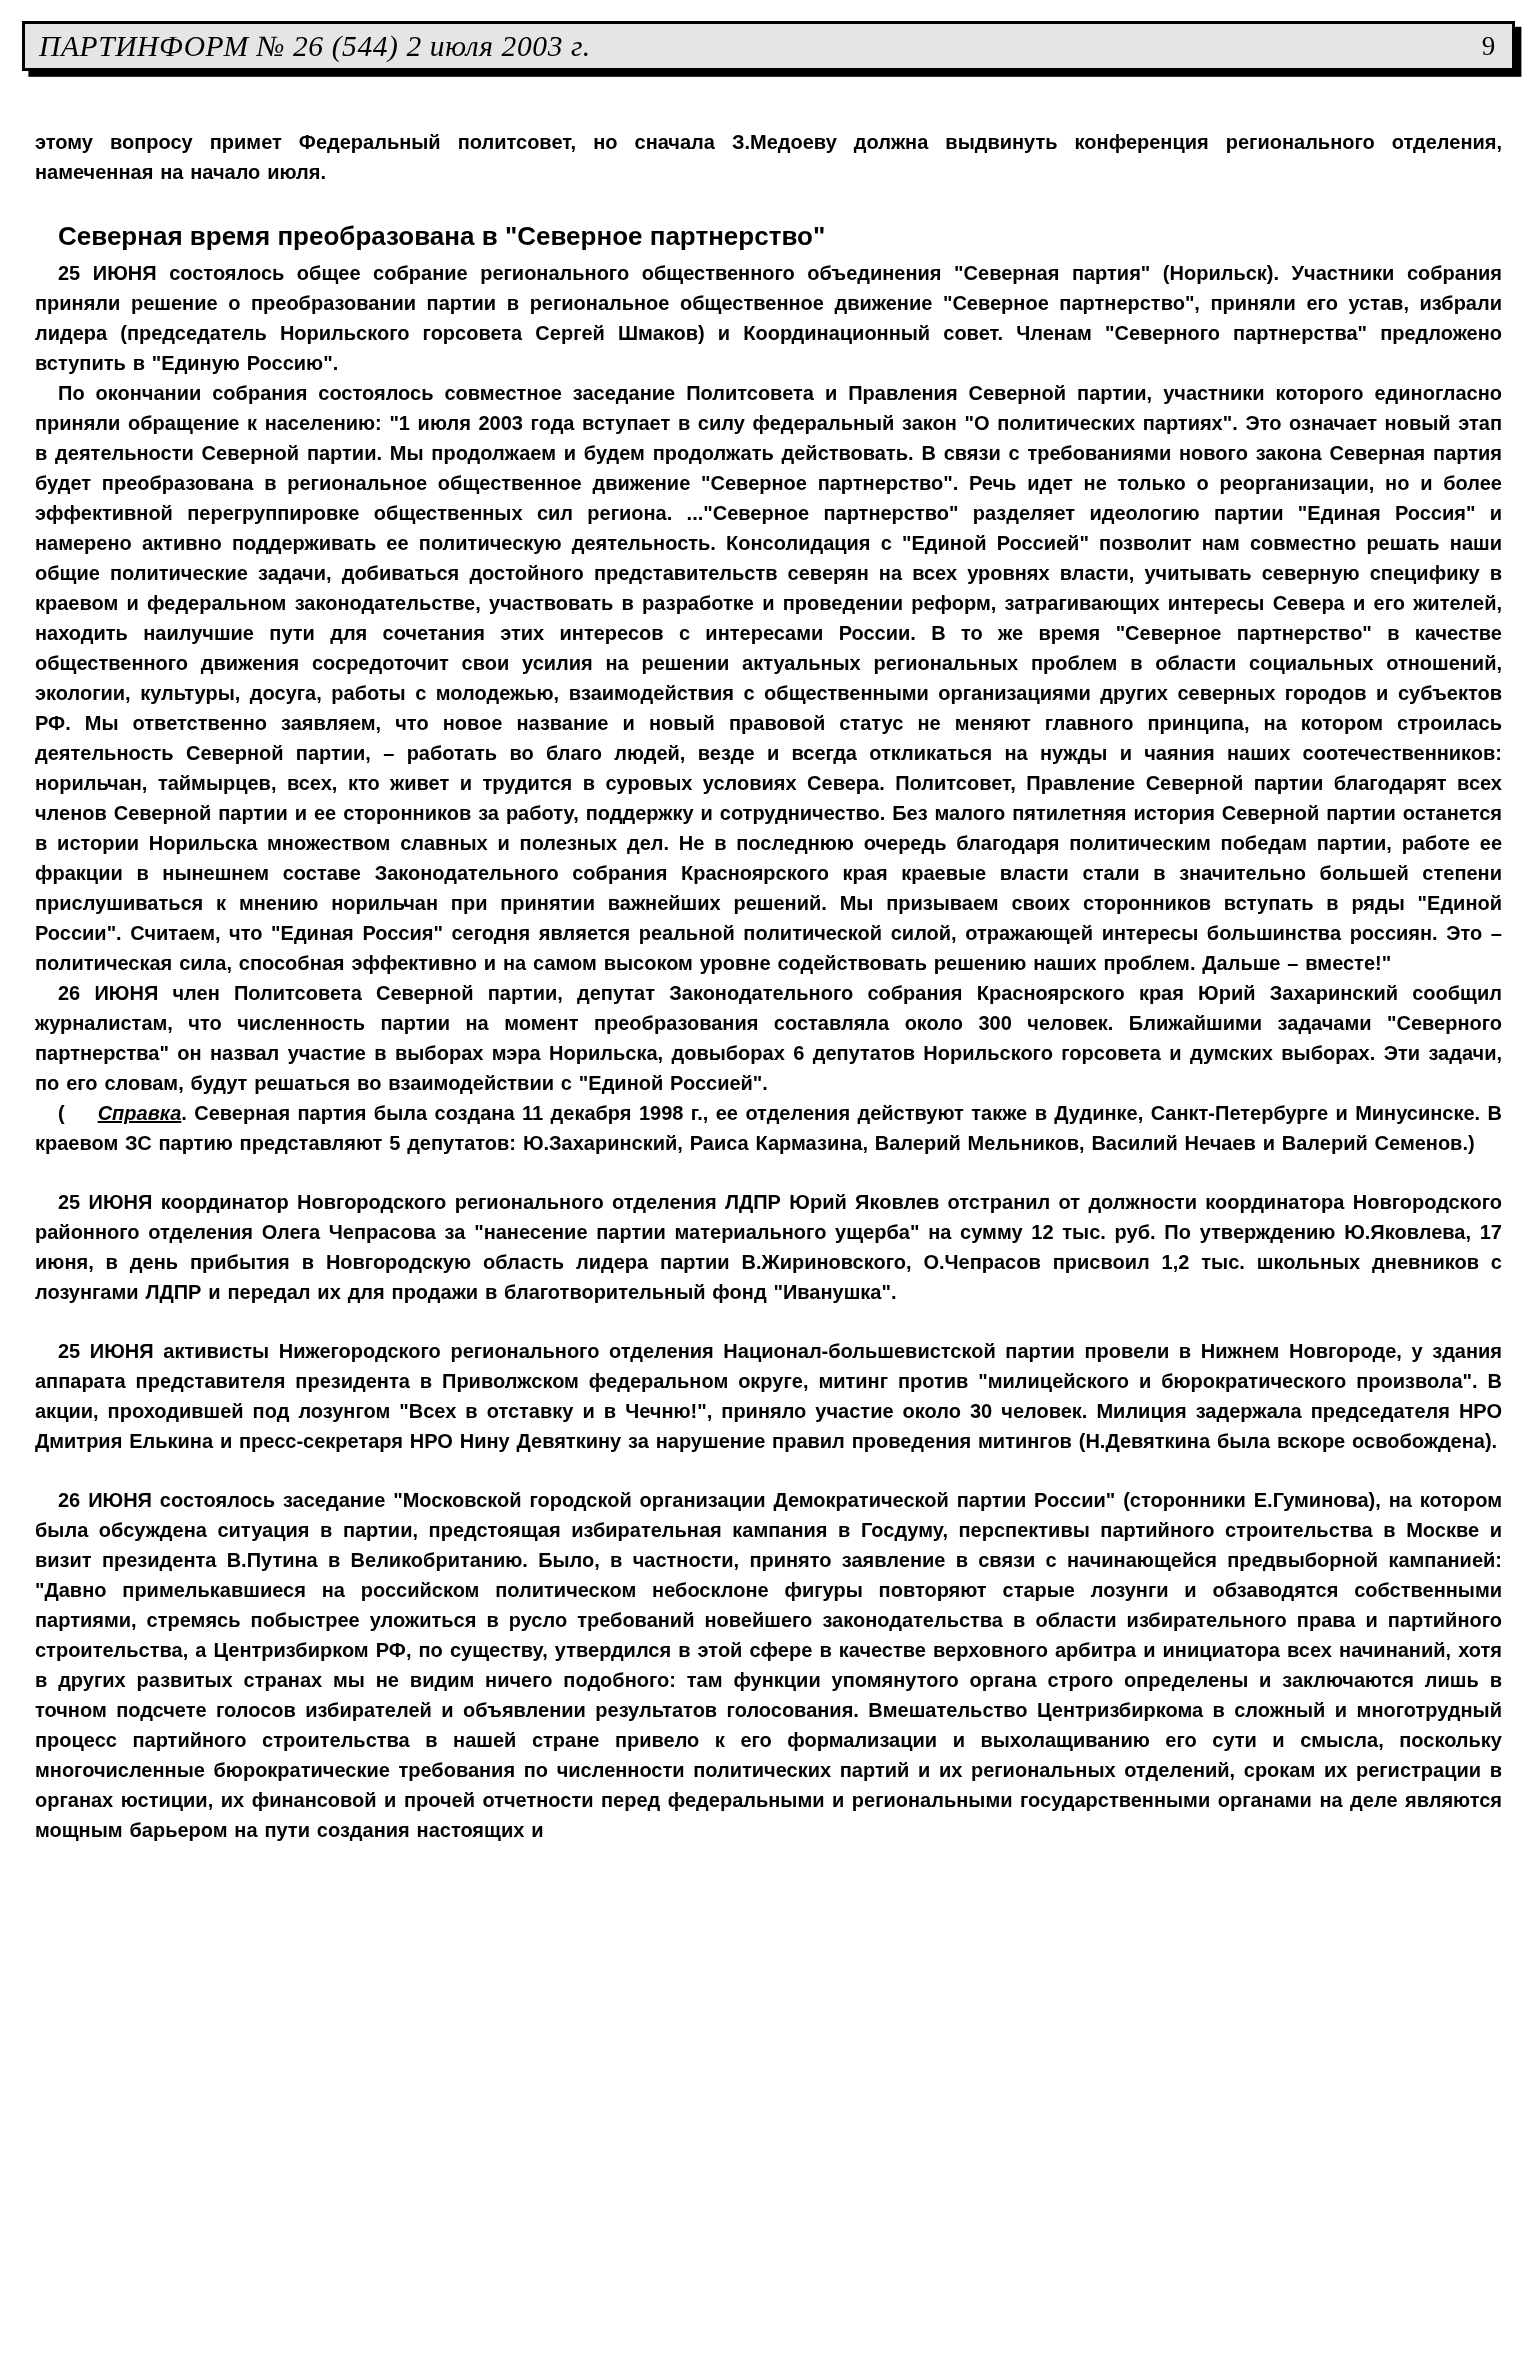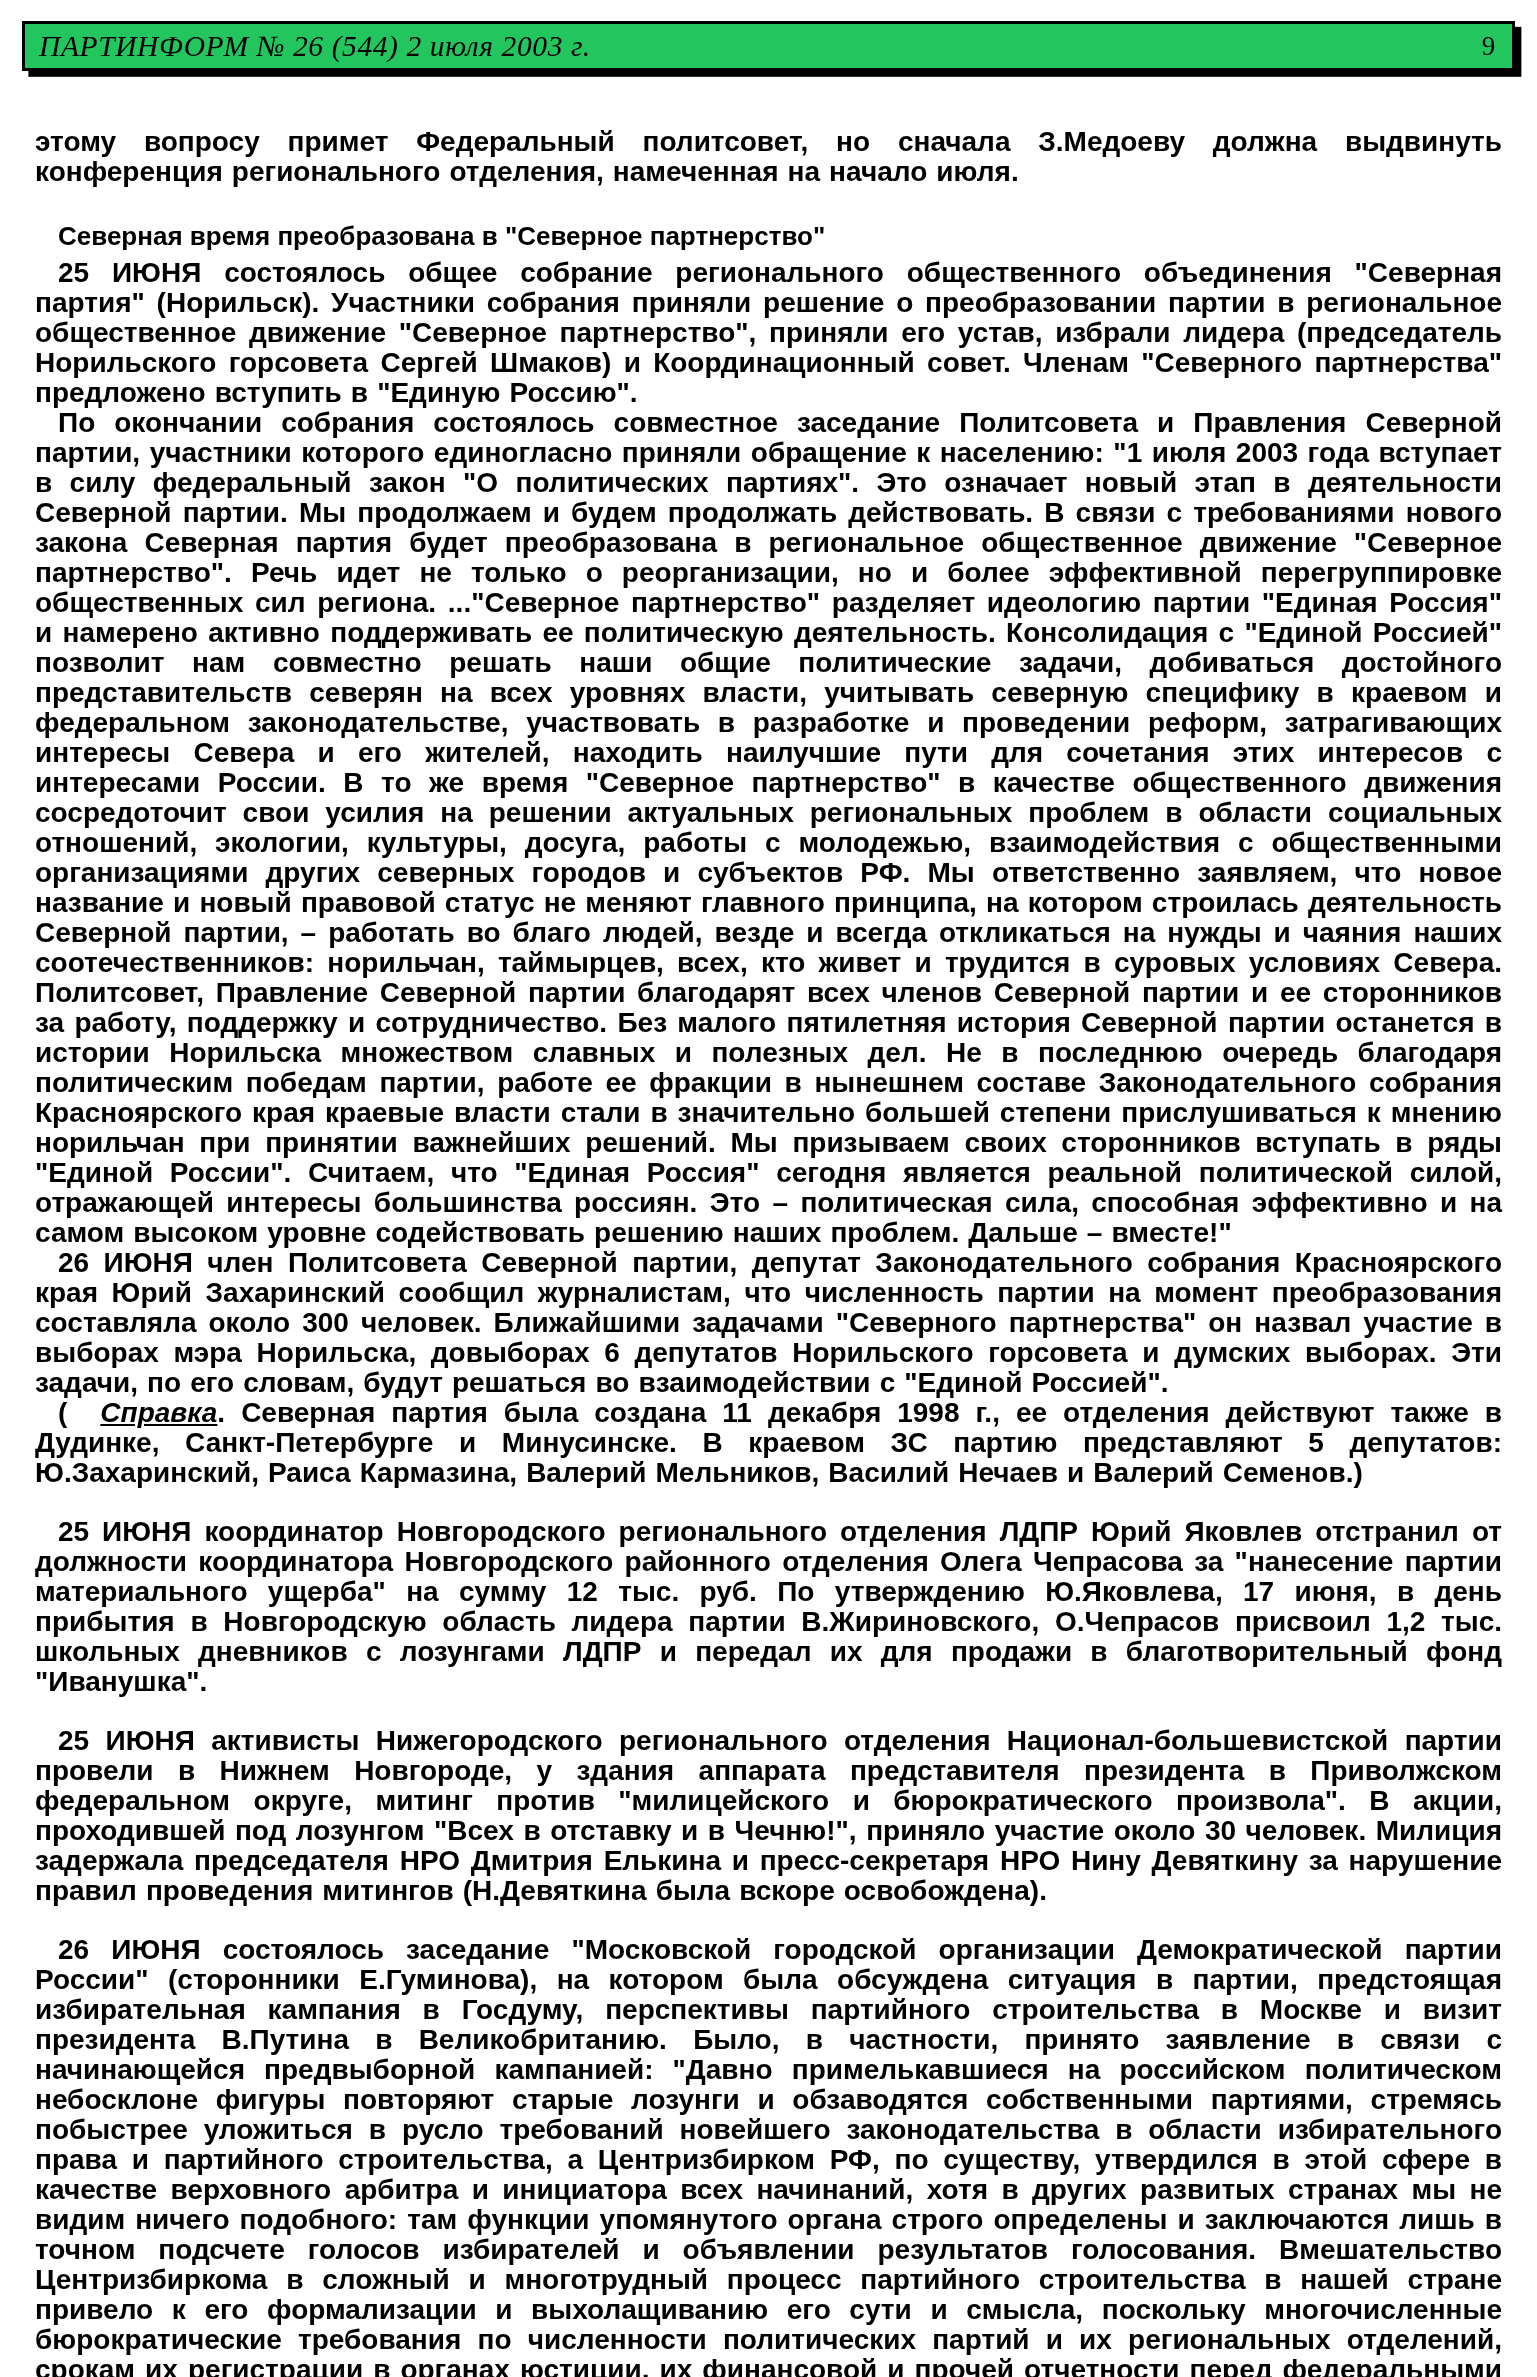--- a/index.html
+++ b/index.html
@@ -22,36 +22,36 @@
   
   .masthead-box {
     margin: 21px -13px 0 -13px;
     border: 3.2px solid #000000;
     box-shadow: 6.4px 5.8px 0 0 #000000;
     height: 44px;
     display: flex;
     align-items: center;
     justify-content: space-between;
     padding: 0 16.7px 0 14px;
-    background: #22c55e;
+    background: #e5e5e5;
   }
   .masthead-title {
     font-family: "Liberation Serif", serif;
     font-style: italic;
     font-size: 29.5px;
     letter-spacing: 0.6px;
     white-space: nowrap;
   }
   .page-number {
     font-family: "Liberation Serif", serif;
     font-size: 27px;
   }
   
   .bodytext {
-    font-size: 28px;
+    font-size: 20px;
     line-height: 30px;
     font-weight: bold;
     text-align: justify;
     text-indent: 23px;
     margin: 0;
     word-spacing: 1.3px;
   }
   .p-intro {
     margin-top: 56px;
     text-indent: 0;

